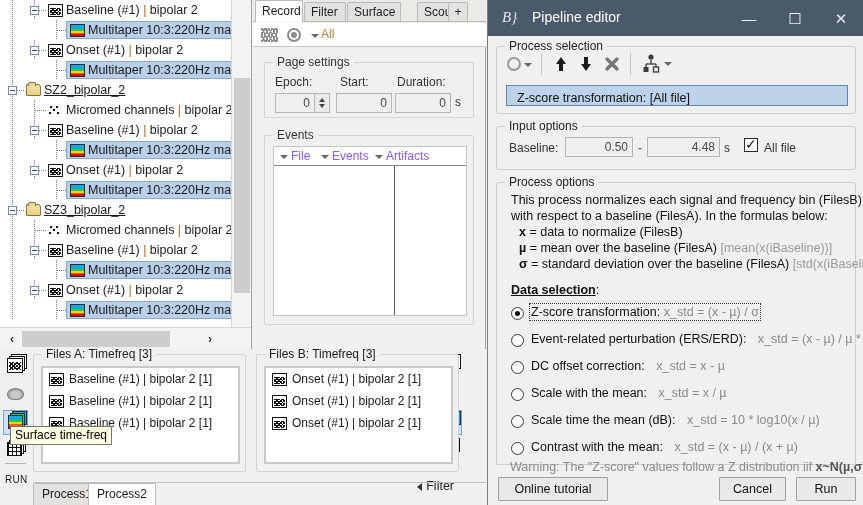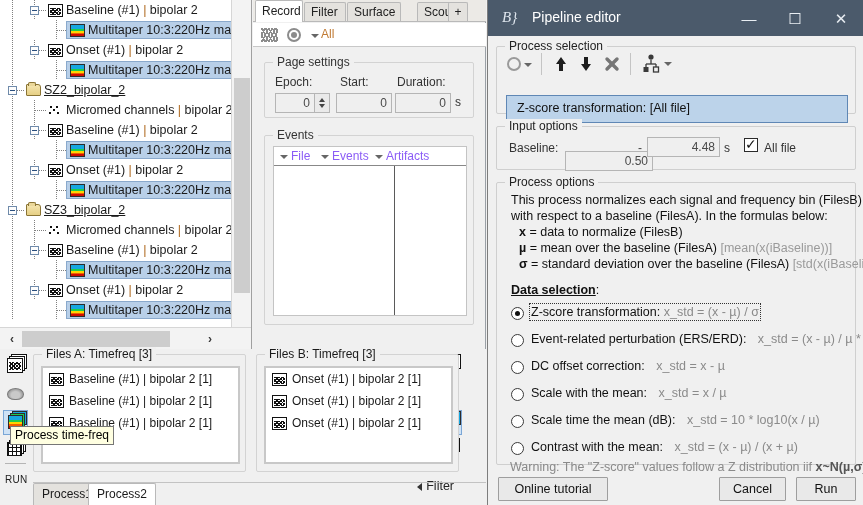--- a/index.html
+++ b/index.html
@@ -468,21 +468,21 @@
           <span class="ico ico-wave"></span>
           <span>Onset (#1) | bipolar 2 [1]</span>
         </div>
         <div class="fileitem">
           <span class="ico ico-wave"></span>
           <span>Onset (#1) | bipolar 2 [1]</span>
         </div>
       </div>
     </div>
 
-    <div class="tooltip" style="left:10px;top:76px;">Process time-freq</div>
+    <div class="tooltip" style="left:10px;top:76px;">Surface time-freq</div>
 
     <span class="filter-lbl" style="right:32px;top:129px;"><i class="tri"></i><span>Filter</span></span>
 
     <div style="position:absolute;left:33px;bottom:0;width:453px;height:23px;border-top:1px solid #c3c3c3;">
       <div class="bottab" style="left:0px;bottom:0;">Process1</div>
       <div class="bottab active" style="left:55px;bottom:0;">Process2</div>
     </div>
   </div>
 
   <div id="pipeline">
@@ -534,27 +534,27 @@
           <line x1="9" y1="6.5" x2="9" y2="11" stroke="#3a3a3a" stroke-width="1.3"></line>
           <line x1="4" y1="11" x2="14" y2="11" stroke="#3a3a3a" stroke-width="1.3"></line>
           <line x1="4" y1="11" x2="4" y2="14" stroke="#3a3a3a" stroke-width="1.3"></line>
           <line x1="14" y1="11" x2="14" y2="14" stroke="#3a3a3a" stroke-width="1.3"></line>
           <rect x="1.5" y="14" width="5" height="5" fill="#3a3a3a"></rect>
           <rect x="11.5" y="14" width="5" height="5" fill="none" stroke="#3a3a3a" stroke-width="1.3"></rect>
         </svg>
         <span class="caret-sm" style="left:22px;top:9px;"></span>
       </div>
 
-      <div class="pe-sel-item" style="left:9px;top:48px;width:342px;height:28px;">Z-score transformation: [All file]</div>
+      <div class="pe-sel-item" style="left:9px;top:38px;width:342px;height:21px;">Z-score transformation: [All file]</div>
     </div>
 
     <div class="pe-group" style="left:8px;top:126px;width:360px;height:44px;">
       <span class="gtitle">Input options</span>
       <span class="fieldlbl" style="left:12px;top:14px;">Baseline:</span>
-      <span class="numbox" style="left:68px;top:24px;width:88px;">0.50</span>
+      <span class="numbox" style="left:68px;top:10px;width:68px;">0.50</span>
       <span class="fieldlbl" style="left:141px;top:14px;color:#444;">-</span>
       <span class="numbox" style="left:150px;top:10px;width:73px;">4.48</span>
       <span class="fieldlbl" style="left:227px;top:14px;">s</span>
       <span class="chk" style="left:247px;top:11px;"></span>
       <span class="fieldlbl" style="left:267px;top:14px;">All file</span>
     </div>
 
     <div class="pe-group" style="left:8px;top:182px;width:360px;height:283px;">
       <span class="gtitle">Process options</span>
 

